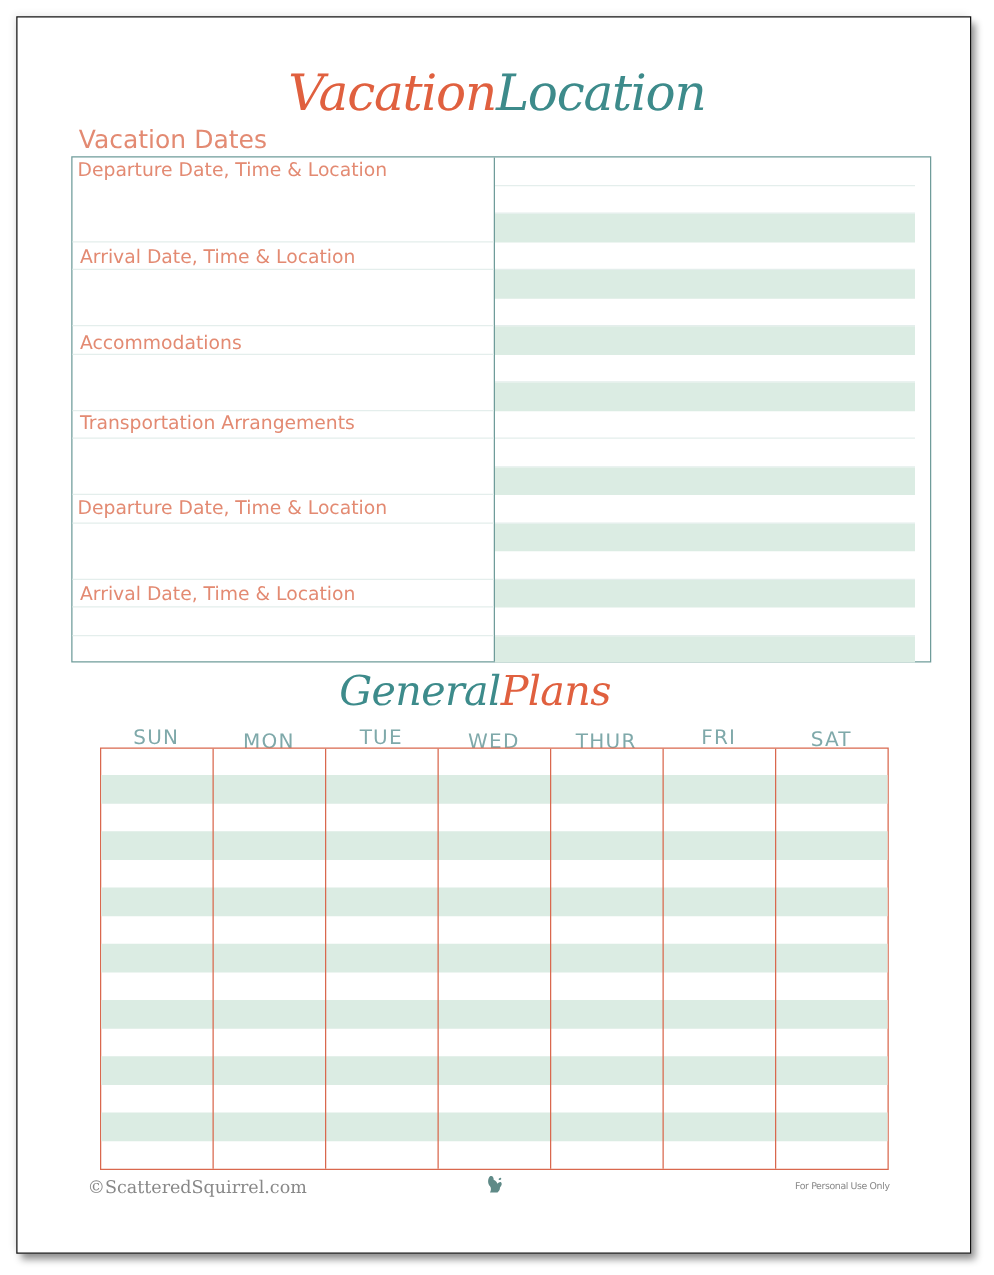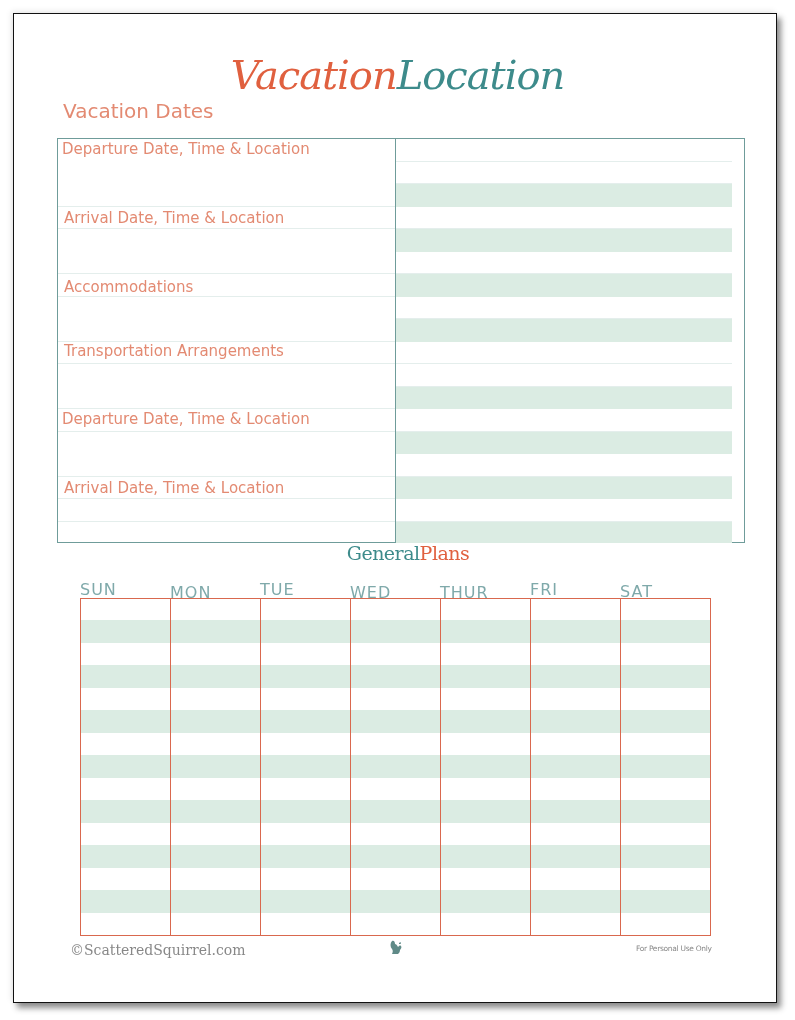--- a/index.html
+++ b/index.html
@@ -12,39 +12,39 @@
   .title {
     position:absolute; left:0; width:795px; top:48px; text-align:center;
     font-family:"DejaVu Serif", serif; font-style:italic; font-size:40px; line-height:54px; letter-spacing:-1px;
   }
   .title .a { color:#e0603f; }
   .title .b { color:#3d8b8b; }
   .vac-dates {
     position:absolute; left:63px; top:102px; font-size:20px; color:#e38a72; line-height:18px;
   }
   .toptable {
-    position:absolute; left:57px; top:138px; width:688px; height:405px;
+    position:absolute; left:57px; top:125px; width:688px; height:405px;
     border:1.5px solid #6f9c9a; box-sizing:border-box;
   }
   .col { position:absolute; top:0; height:100%; }
   .col.left { left:0; width:338px; border-right:1.5px solid #6f9c9a; box-sizing:border-box; }
   .col.right { left:338px; width:336px; }
   .row { position:absolute; left:0; right:0; height:22.5px; box-sizing:border-box; }
   .row.line { border-bottom:1.5px solid #e4eeec; }
   .row.green { background:#dbece3; }
   .lbl { position:absolute; font-size:15px; color:#e38a72; white-space:nowrap; line-height:18px; }
   .rtitle { position:absolute; left:0; right:0; text-align:center; font-size:15px; color:#e38a72; line-height:18px; white-space:nowrap; }
   .gp {
     position:absolute; left:0; width:760px; top:532px; text-align:center;
-    font-family:"DejaVu Serif", serif; font-size:19px; line-height:42px; letter-spacing:-0.5px;padding-left:28px;
+    font-family:"DejaVu Serif", serif; font-style:italic; font-size:33px; line-height:42px; letter-spacing:-0.5px;
   }
   .gp .a { color:#3d8b8b; }
   .gp .b { color:#e0603f; }
   .days { position:absolute; left:80px; top:580px; width:631px; height:18px; }
-  .day { position:absolute; top:0; width:90px; text-align:left; font-size:16px; color:#7fa9aa; letter-spacing:1px; line-height:20px; }
+  .day { position:absolute; top:0; width:90px; text-align:center; font-size:16px; color:#7fa9aa; letter-spacing:1px; line-height:20px; }
   .cal {
     position:absolute; left:80px; top:598px; width:631px; height:338px;
     border:1.5px solid #d9684e; box-sizing:border-box;
   }
   .cal .crow { position:absolute; left:0; right:0; height:22.5px; }
   .cal .crow.green { background:#dbece3; }
   .cal .vline { position:absolute; top:0; bottom:0; width:1.5px; background:#d9684e; }
   .footer-left { position:absolute; left:70px; top:942px; font-family:"DejaVu Serif", serif; font-size:14px; color:#888; }
   .footer-right { position:absolute; left:636px; top:944px; font-family:"DejaVu Sans", sans-serif; font-size:7.5px; color:#888; letter-spacing:-0.3px; }
   .squirrel { position:absolute; left:389px; top:939px; width:14px; height:16px; }

